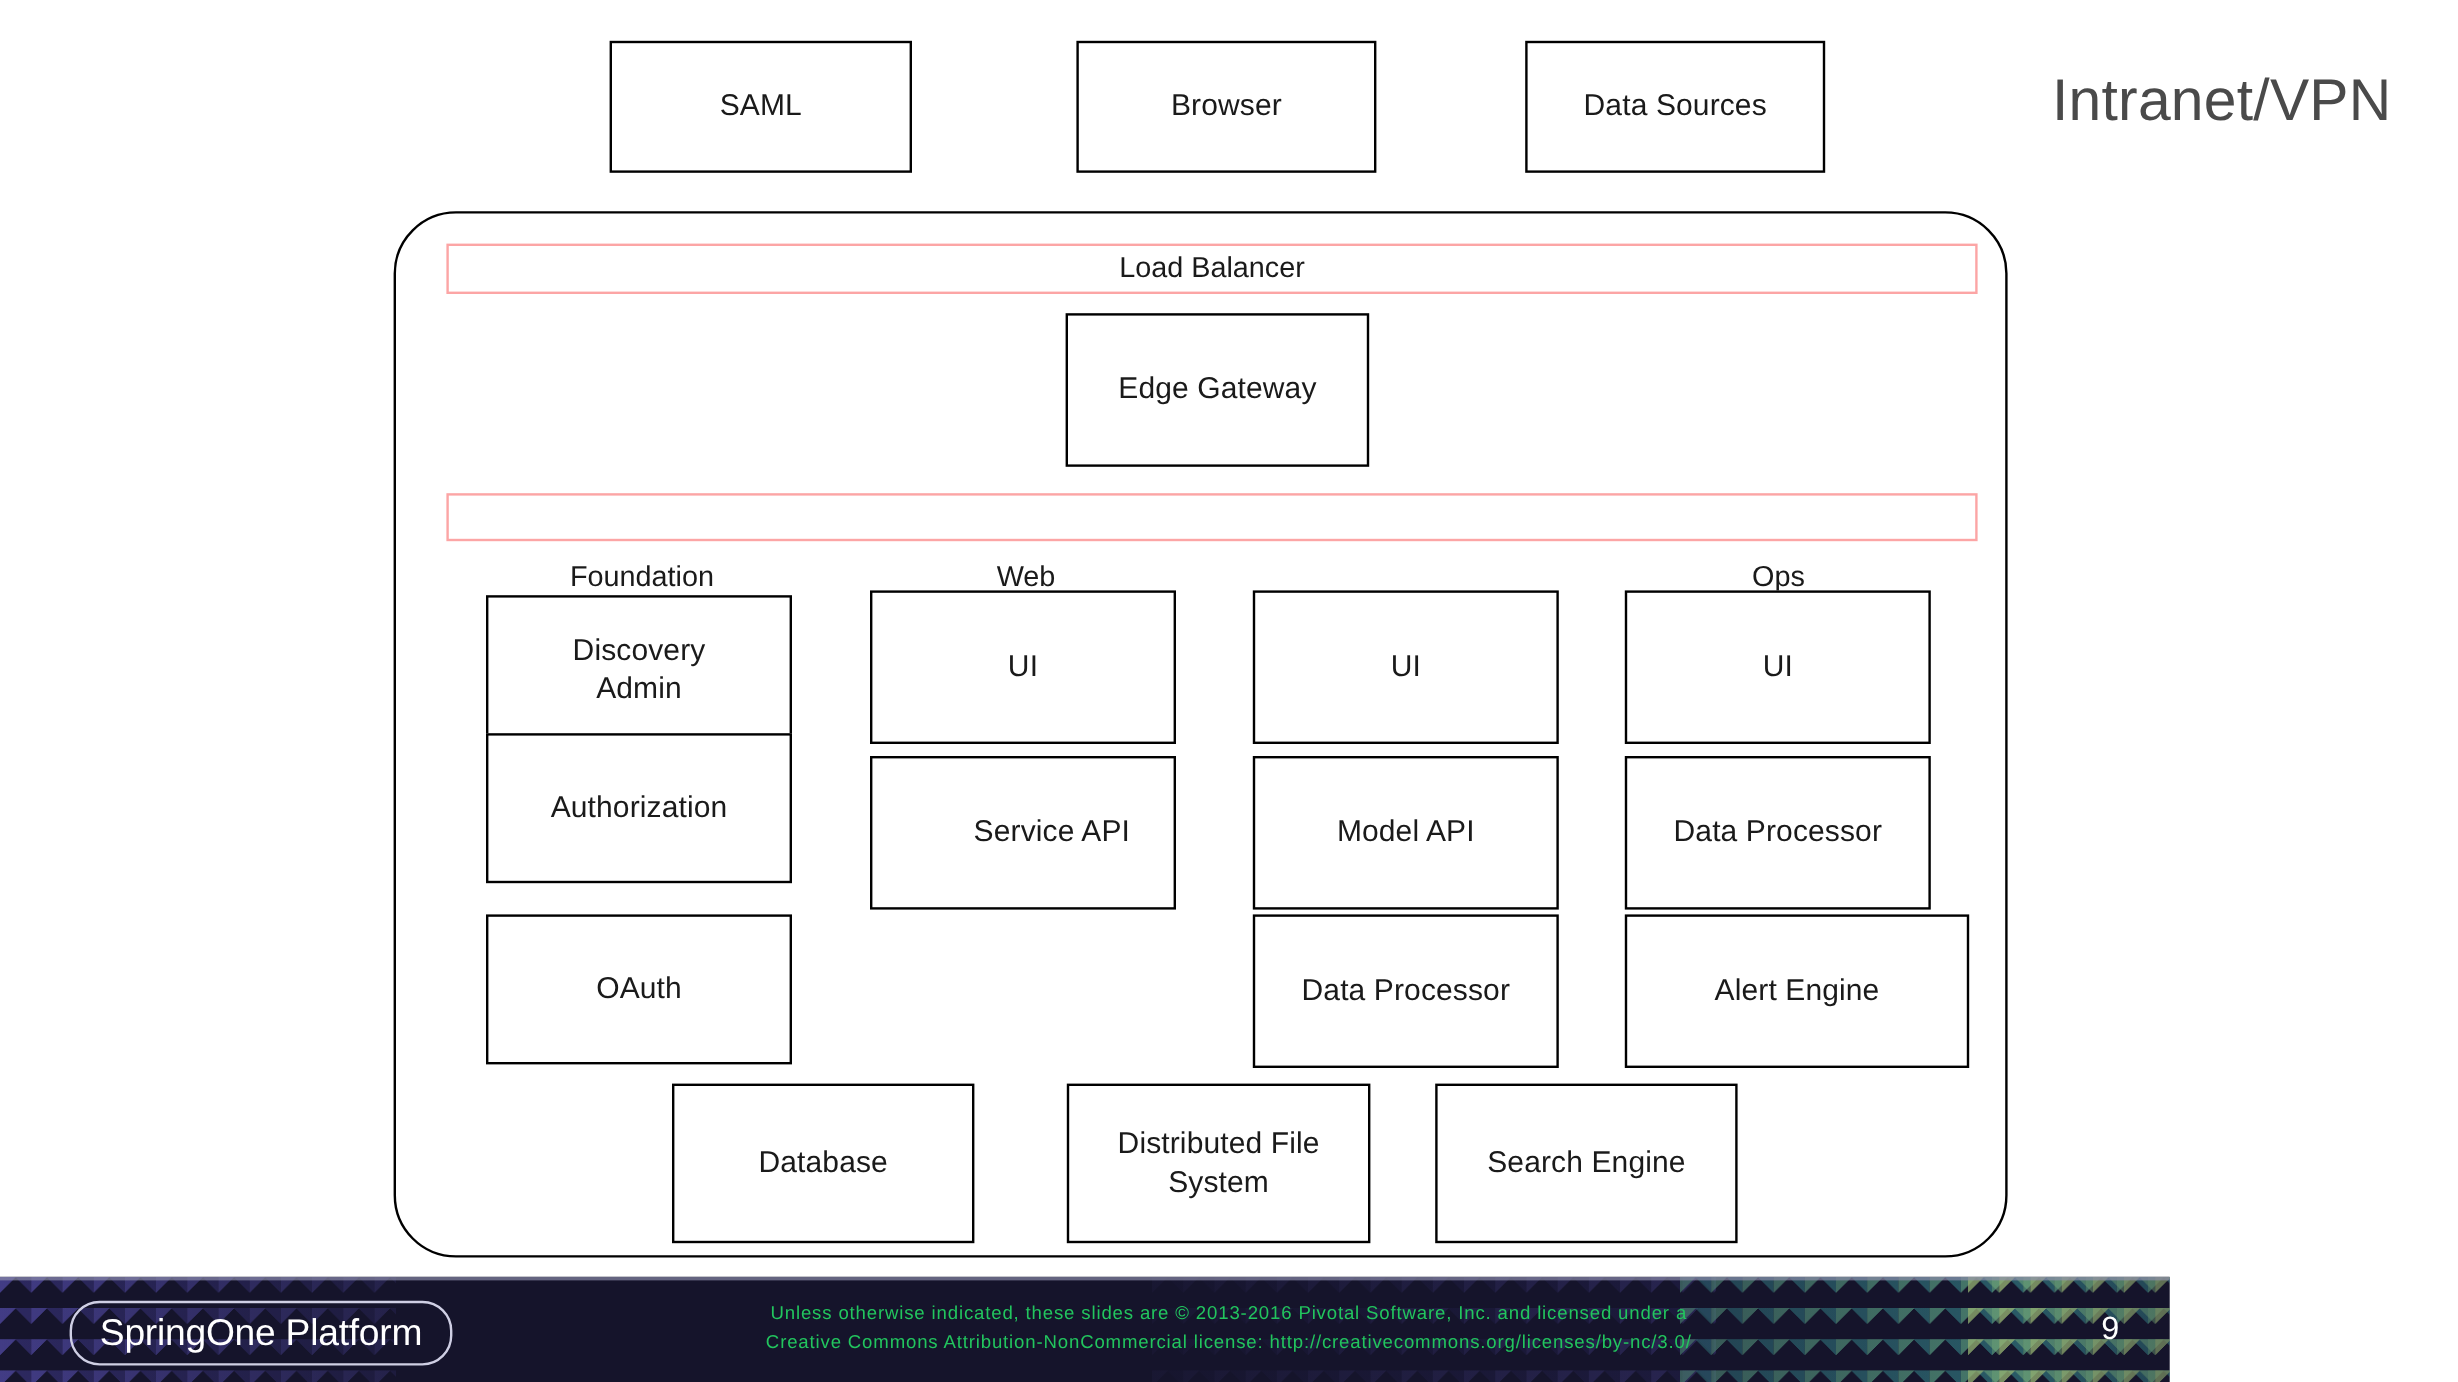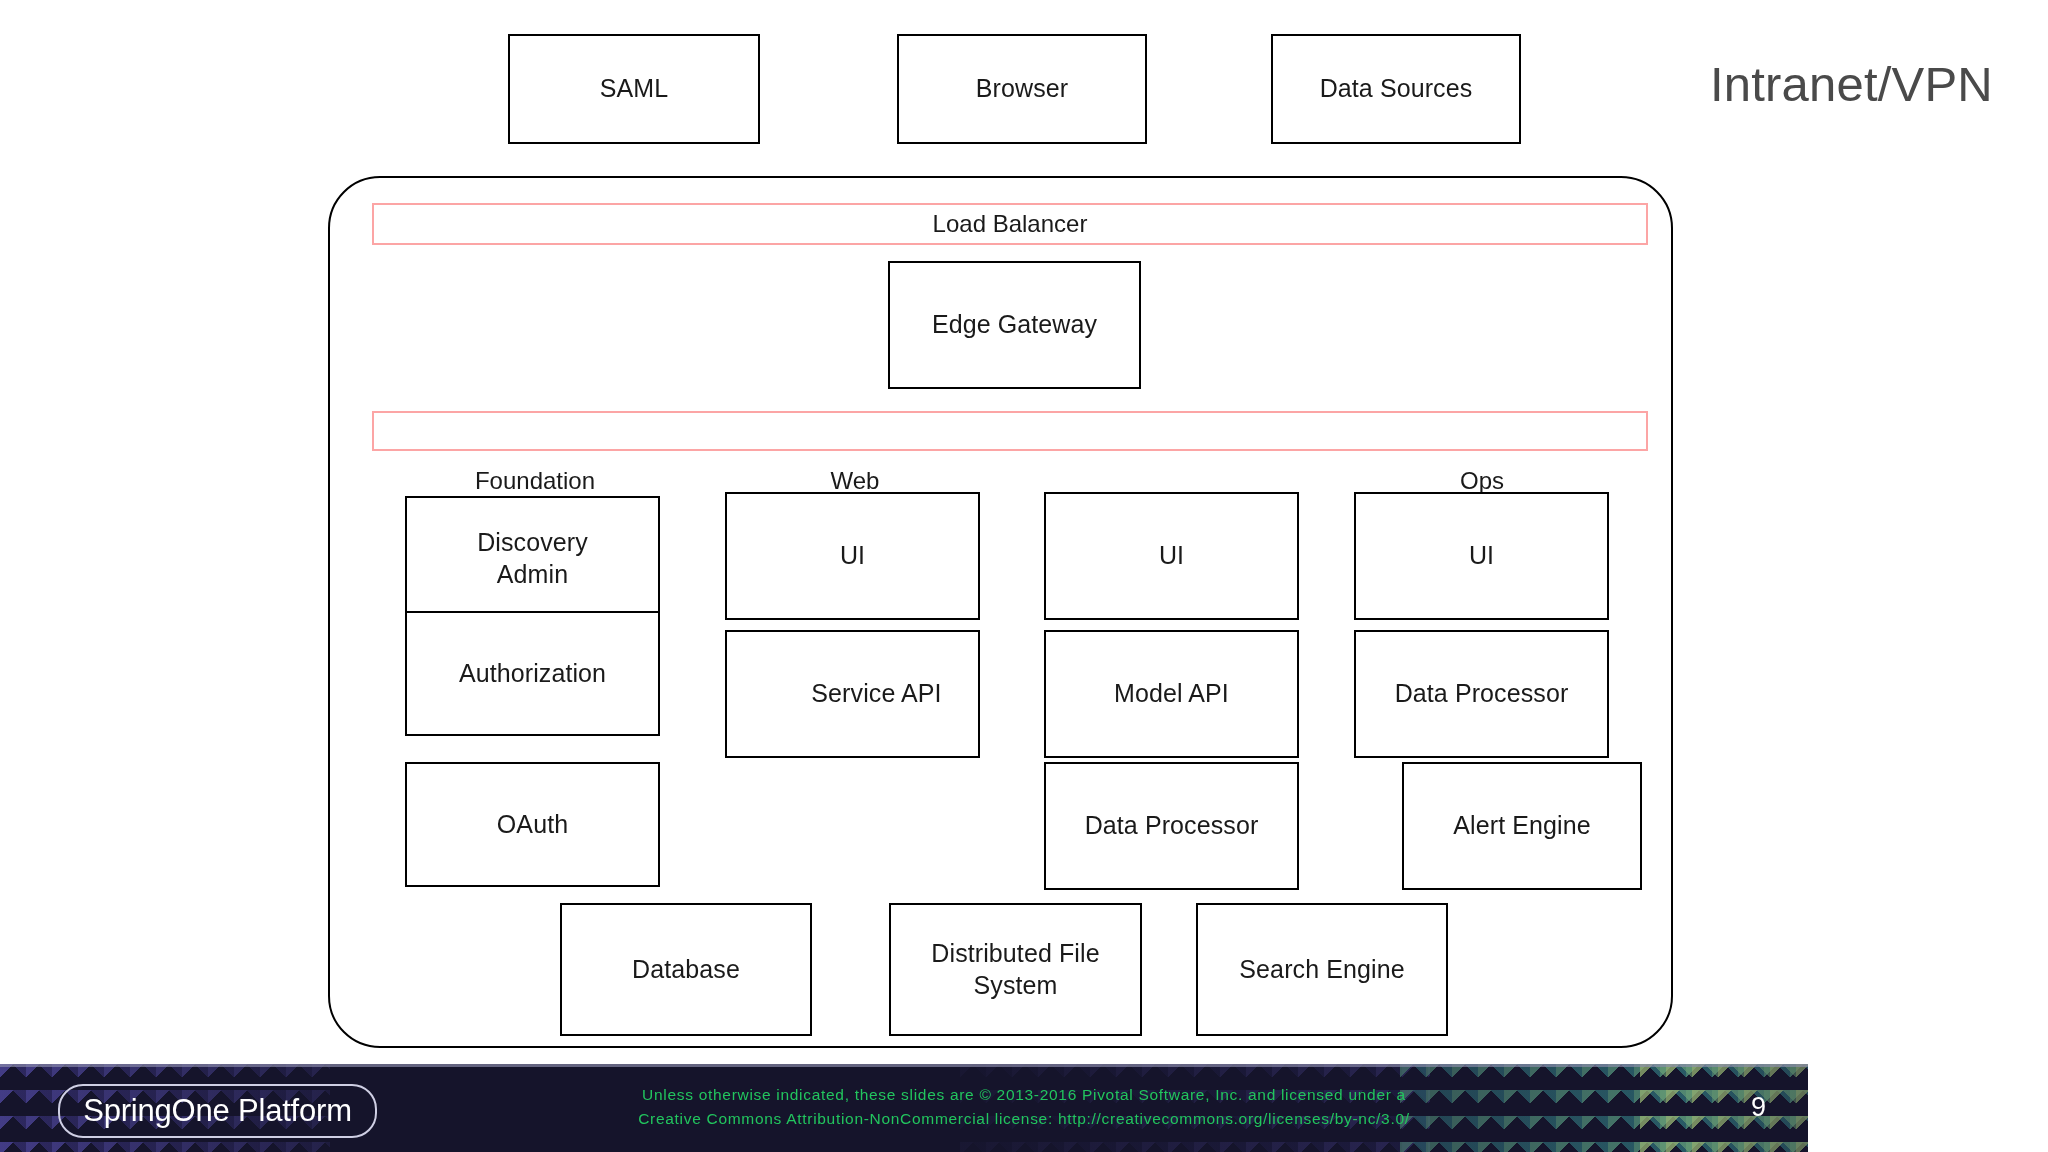--- a/index.html
+++ b/index.html
@@ -222,21 +222,21 @@
 
   <div class="box" style="left:725px; top:492px; width:255px; height:128px;">UI</div>
   <div class="box" style="left:725px; top:630px; width:255px; height:128px;padding-left:48px;">Service API</div>
 
   <div class="box" style="left:1044px; top:492px; width:255px; height:128px;">UI</div>
   <div class="box" style="left:1044px; top:630px; width:255px; height:128px;">Model API</div>
   <div class="box" style="left:1044px; top:762px; width:255px; height:128px;">Data Processor</div>
 
   <div class="box" style="left:1354px; top:492px; width:255px; height:128px;">UI</div>
   <div class="box" style="left:1354px; top:630px; width:255px; height:128px;">Data Processor</div>
-  <div class="box" style="left:1354px; top:762px; width:240px; height:128px;margin-left:48px;">Alert Engine</div>
+  <div class="box" style="left:1354px; top:762px; width:287px; height:128px;">Alert Engine</div>
 
   <div class="box" style="left:560px; top:903px; width:252px; height:133px;">Database</div>
   <div class="box" style="left:889px; top:903px; width:253px; height:133px;">Distributed File
 System</div>
   <div class="box" style="left:1196px; top:903px; width:252px; height:133px;">Search Engine</div>
 
   <div class="footer">
     <div class="pattern pattern-left"></div>
     <div class="pattern pattern-mid"></div>
     <div class="pattern pattern-right"></div>

